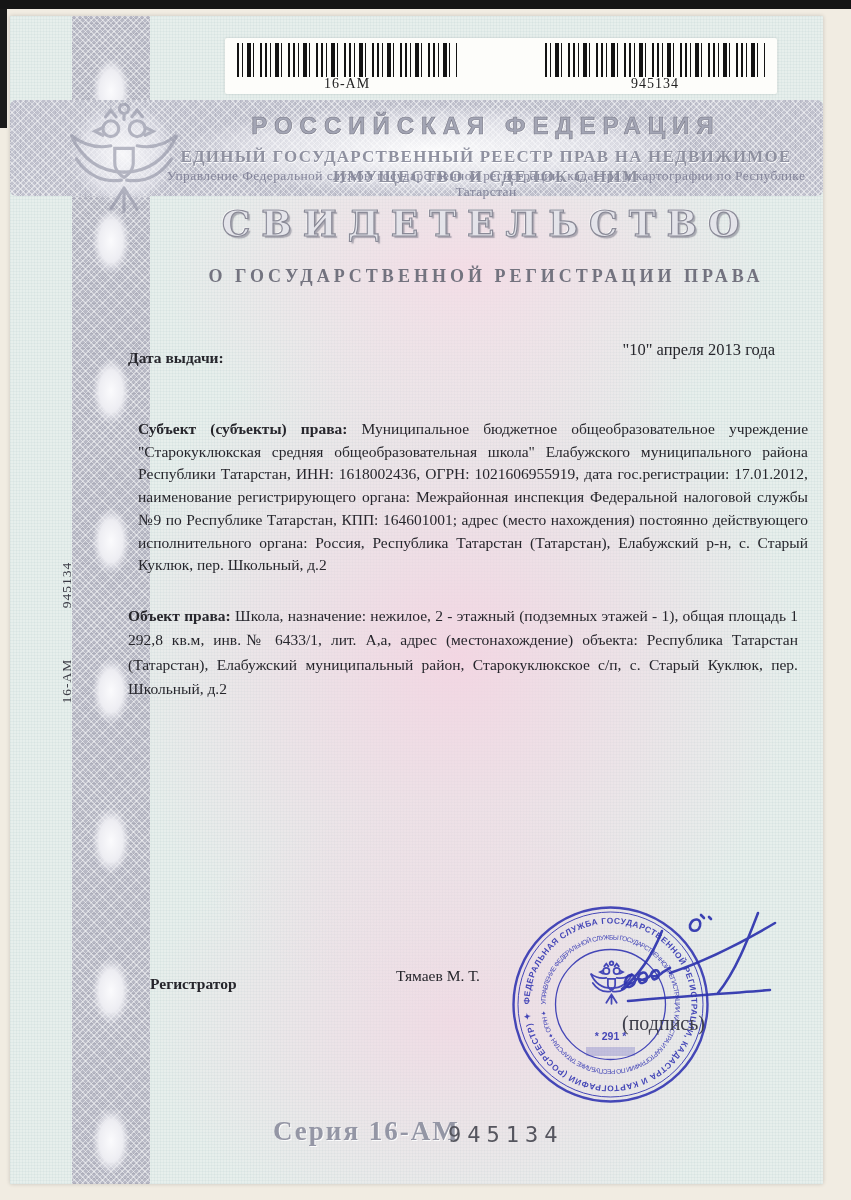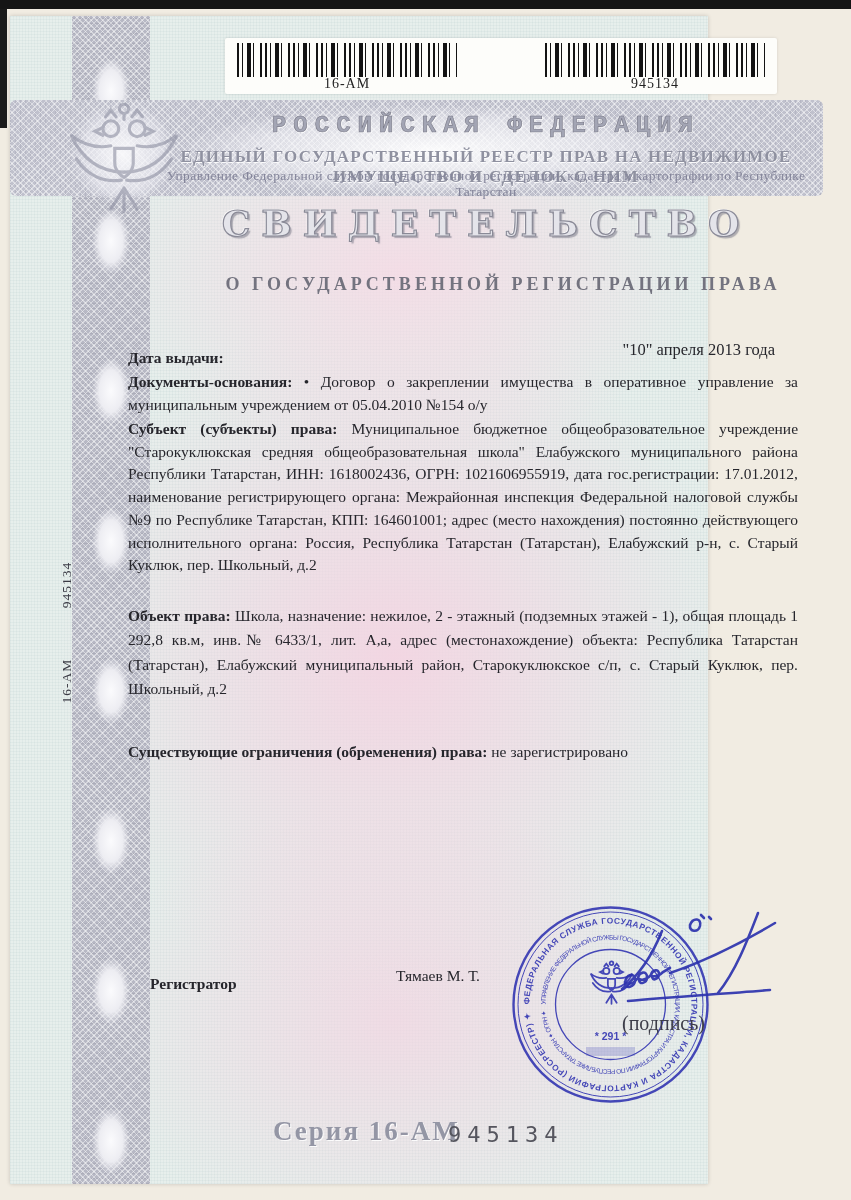--- a/index.html
+++ b/index.html
@@ -5,21 +5,21 @@
   * { margin:0; padding:0; box-sizing:border-box; }
   body { background:#c9c2b4; font-family:"Liberation Serif", serif; }
   .page { position:relative; width:851px; height:1200px; background:#f1ece2; overflow:hidden; }
 
   
   .black-strip { position:absolute; left:0; top:1191; width:851px; height:9px; background:#151515; }
   .black-wedge { position:absolute; left:0; top:1072; width:7px; height:128px; background:#1b1b1b; }
 
   
   .sheet {
-    position:absolute; left:10px; top:16px; width:698px; height:1168px;
+    position:absolute; left:10px; top:16px; width:813px; height:1168px;
     background-color:#e7efec;
     background-image:
       radial-gradient(ellipse 420px 260px at 56% 22%, rgba(246,218,229,.85), rgba(246,218,229,0) 72%),
       radial-gradient(ellipse 470px 500px at 55% 55%, rgba(243,213,226,.95), rgba(243,213,226,0) 72%),
       radial-gradient(ellipse 430px 310px at 55% 86%, rgba(243,213,226,.75), rgba(243,213,226,0) 72%),
       repeating-linear-gradient(0deg, rgba(130,165,170,.08) 0 1px, rgba(0,0,0,0) 1px 3px),
       repeating-linear-gradient(90deg, rgba(130,165,170,.08) 0 1px, rgba(0,0,0,0) 1px 3px);
     box-shadow: 0 0 4px rgba(0,0,0,.18);
   }
 
@@ -64,41 +64,41 @@
   .barcode.b-left { left:12px; }
   .barcode.b-right { left:320px; }
   .barcode-label { position:absolute; top:38px; width:220px; text-align:center; font-size:14px; color:#222; letter-spacing:1px; }
   .barcode-label.l-left { left:12px; }
   .barcode-label.l-right { left:320px; }
 
   
   .head-wrap { position:absolute; left:140px; top:0; width:672px; text-align:center; }
   .country {
     position:absolute; left:0; top:96px; width:100%;
-    font-family:Liberation Mono, monospace; font-size:24px; font-weight:bold; letter-spacing:7px;
+    font-family:Liberation Sans, sans-serif; font-size:24px; font-weight:bold; letter-spacing:7px;
     color:#a3a5b4; -webkit-text-stroke:.6px #787886; text-shadow:1px 1px 0 rgba(255,255,255,.8);
   }
   .registry-line {
     position:absolute; left:0; top:131px; width:100%;
     font-size:17px; font-weight:bold; letter-spacing:1.2px; color:#8f91a0;
     text-shadow:.5px .5px 0 rgba(255,255,255,.9);
   }
   .dept-line {
     position:absolute; left:0; top:152px; width:100%;
     font-size:13.5px; color:#84859a; letter-spacing:.4px;
   }
   .main-title {
     position:absolute; left:0; top:186px; width:100%;
     font-family:"DejaVu Serif", serif; font-size:36px; font-weight:bold; letter-spacing:11px;
     color:#e4e4ea; -webkit-text-stroke:1.2px #8a8a97;
     text-shadow:2px 2px 1px rgba(120,120,135,.55), -1px -1px 0 rgba(255,255,255,.9);
   }
   .sub-title {
-    position:absolute; left:17px; top:250px; width:100%;
-    font-size:18px; font-weight:bold; letter-spacing:4px; color:#73737f;margin-top:8px;
+    position:absolute; left:0; top:250px; width:100%;
+    font-size:18px; font-weight:bold; letter-spacing:4px; color:#73737f;
   }
 
   
   .t { position:absolute; color:#26262c; font-size:15.5px; line-height:23px; }
   .t b { font-weight:bold; }
   .para { text-align:justify; }
   .date-value { text-align:right; font-size:16.5px; }
 
   
   .stamp { position:absolute; left:498px; top:886px; width:205px; height:205px; color:#3336b2; opacity:.9; }
@@ -169,41 +169,33 @@
       <div class="dept-line">Управление Федеральной службы государственной регистрации, кадастра и картографии по Республике Татарстан</div>
       <div class="main-title">СВИДЕТЕЛЬСТВО</div>
       <div class="sub-title">О  ГОСУДАРСТВЕННОЙ  РЕГИСТРАЦИИ  ПРАВА</div>
     </div>
 
     <div class="t" style="left:118px; top:330px;text-align:right;">
       <b>Дата выдачи:</b>
     </div>
     <div class="t date-value" style="left:530px; top:322px; width:235px;">"10" апреля 2013 года</div>
 
-    <p class="t para" style="left:118px; top:354px; width:670px;">
-      <b>Документы-основания:</b>
-      <span>• Договор о закреплении имущества в оперативное управление за муниципальным учреждением от 05.04.2010 №154 о/у</span>
-    </p>
-
-    <p class="t para" style="left:118px; top:402px; width:670px; line-height:22.7px;">
+
+    <p class="t para" style="left:128px; top:402px; width:670px; line-height:22.7px;">
       <b>Субъект (субъекты) права:</b>
       <span>Муниципальное бюджетное общеобразовательное учреждение "Старокуклюкская средняя общеобразовательная школа" Елабужского муниципального района Республики Татарстан, ИНН: 1618002436, ОГРН: 1021606955919, дата гос.регистрации: 17.01.2012, наименование регистрирующего органа: Межрайонная инспекция Федеральной налоговой службы №9 по Республике Татарстан, КПП: 164601001; адрес (место нахождения) постоянно действующего исполнительного органа: Россия, Республика Татарстан (Татарстан), Елабужский р-н, с. Старый Куклюк, пер. Школьный, д.2</span>
     </p>
 
 
     <p class="t para" style="left:118px; top:588px; width:670px; line-height:24.3px;">
       <b>Объект права:</b>
       <span>Школа, назначение: нежилое, 2 - этажный (подземных этажей - 1), общая площадь 1 292,8 кв.м, инв.№ 6433/1, лит. А,а, адрес (местонахождение) объекта: Республика Татарстан (Татарстан), Елабужский муниципальный район, Старокуклюкское с/п, с. Старый Куклюк, пер. Школьный, д.2</span>
     </p>
 
 
-    <div class="t" style="left:118px; top:724px;">
-      <b>Существующие ограничения (обременения) права:</b>
-      <span>не зарегистрировано</span>
-    </div>
 
 
     <div class="t" style="left:140px; top:956px;font-family:Liberation Serif, serif;">
       <b>Регистратор</b>
     </div>
     <div class="t" style="left:386px; top:948px;">Тямаев М. Т.</div>
 
     <div class="stamp">
       <svg viewBox="0 0 205 205" width="205" height="205">
         <defs>

